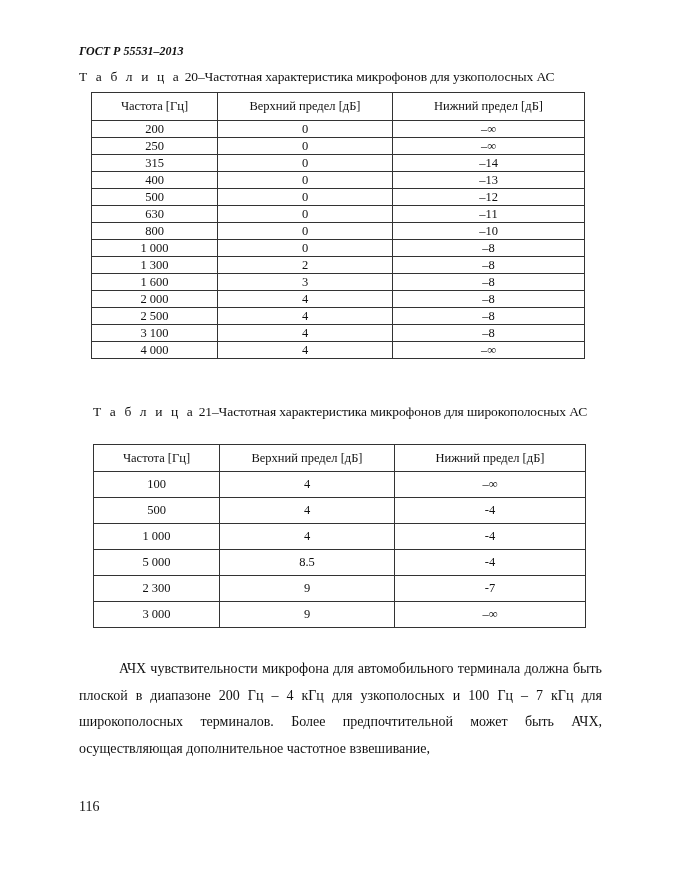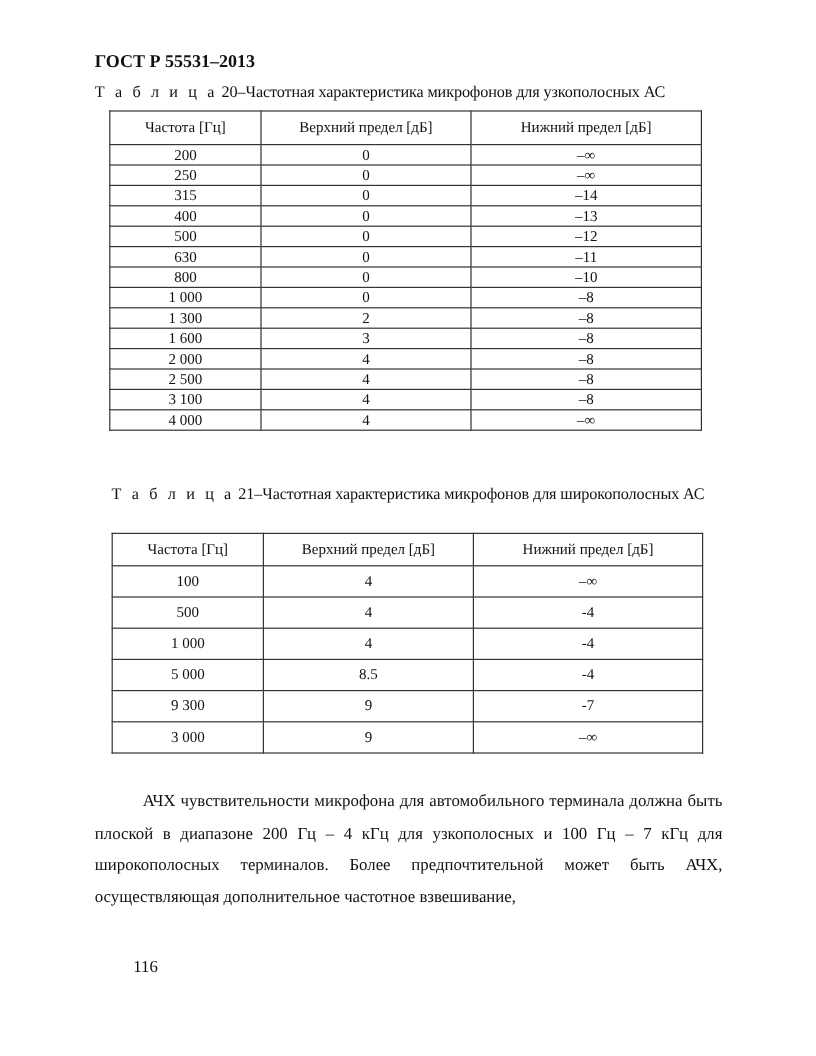--- a/index.html
+++ b/index.html
@@ -1,36 +1,36 @@
 <!DOCTYPE html>
 <html><head>
 <meta charset="utf-8">
 <style>
   html, body { margin: 0; padding: 0; background: #ffffff; }
   body { width: 680px; height: 880px; position: relative; overflow: hidden;
          font-family: "Liberation Serif", "DejaVu Serif", serif; color: #111; }
   .abs { position: absolute; }
-  .std { left: 79px; top: 44px; font-size: 15px; font-weight: bold; }
+  .std { left: 79px; top: 44px; font-size: 12px; font-weight: bold; font-style: italic; }
   .caption { font-size: 13.5px; line-height: 17px; letter-spacing: -0.1px; }
   .cap1 { left: 79px; top: 68px; width: 530px; }
   .cap2 { left: 93px; top: 403px; width: 530px; }
   .spaced { letter-spacing: 2.6px; }
   table { border-collapse: collapse; position: absolute; font-family: "Liberation Serif", serif; }
   td, th { border: 1px solid #333; text-align: center; padding: 0; font-weight: normal; font-size: 12.5px; }
   .t1 { left: 91px; top: 92px; width: 494px; }
   .t1 th { height: 27px; }
   .t1 td { height: 16px; line-height: 16px; }
   .t2 { left: 93px; top: 444px; width: 493px; }
   .t2 th { height: 26px; }
   .t2 td { height: 25px; line-height: 25px; }
   .c1 { width: 125px; }
   .c2 { width: 174px; }
   .para { left: 79px; top: 656px; width: 523px; font-size: 14px; line-height: 26.5px;
           text-align: justify; text-indent: 40px; }
-  .pnum { left: 79px; top: 799px; font-size: 14px; margin-left: 32px; }
+  .pnum { left: 79px; top: 799px; font-size: 14px; }
 </style>
 </head>
 <body>
 
 <div class="abs std">ГОСТ Р 55531–2013</div>
 
 <div class="abs caption cap1">
   <span class="spaced">Т а б л и ц а</span>
   <span>20</span><span>–Частотная характеристика микрофонов для узкополосных АС</span>
 </div>
@@ -145,21 +145,21 @@
         <td>1 000</td>
         <td>4</td>
         <td>-4</td>
       </tr>
       <tr>
         <td>5 000</td>
         <td>8.5</td>
         <td>-4</td>
       </tr>
       <tr>
-        <td>9 300</td>
+        <td>2 300</td>
         <td>9</td>
         <td>-7</td>
       </tr>
       <tr>
         <td>3 000</td>
         <td>9</td>
         <td>–∞</td>
       </tr>
     </tbody>
 </table>

